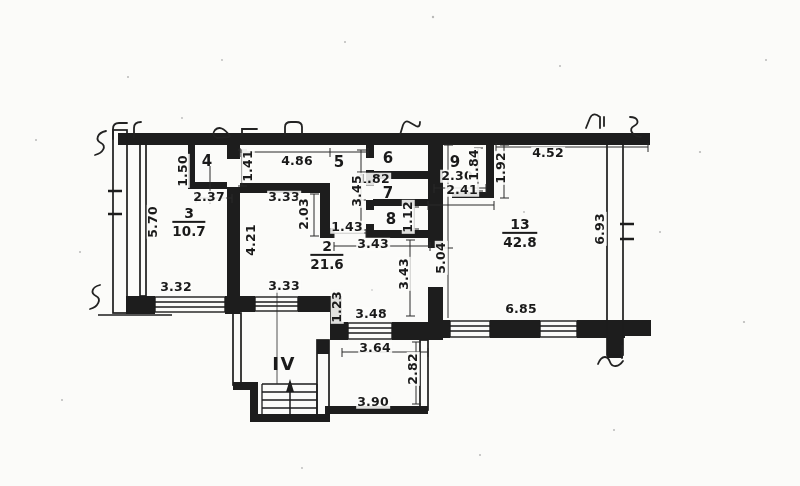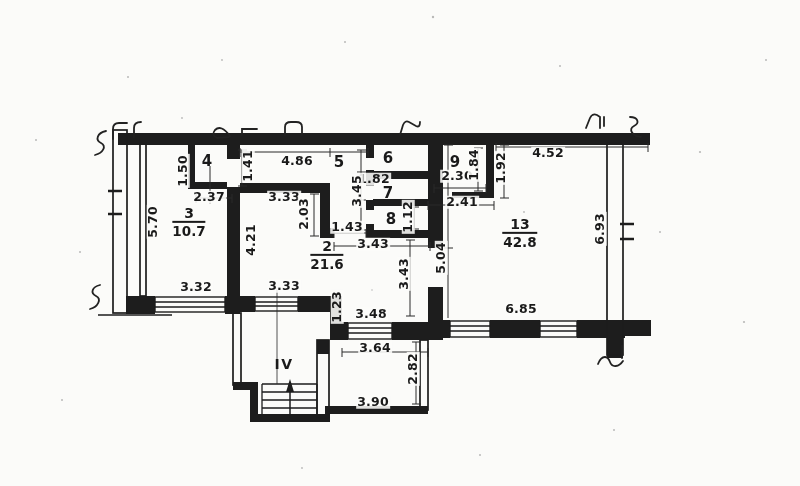--- a/index.html
+++ b/index.html
@@ -10,21 +10,21 @@
        font:700 12.5px "DejaVu Sans",sans-serif;color:#1a1a1a;
        background:rgba(252,252,249,.88);padding:0 1px;line-height:1;
        white-space:nowrap;letter-spacing:.2px;}
   .vlab{transform:translate(-50%,-50%) rotate(-90deg);}
   .room{font-size:15px;background:transparent;padding:0;}
   .frac{position:absolute;transform:translate(-50%,-50%);text-align:center;color:#1a1a1a;
         font-family:"DejaVu Sans",sans-serif;background:transparent;}
   .frac .num{display:block;font:700 14px "DejaVu Sans",sans-serif;line-height:1.1;
              border-bottom:2px solid #1a1a1a;padding:0 8px;}
   .frac .area{display:block;font:700 13.5px "DejaVu Sans",sans-serif;line-height:1.25;}
-  .stair-lab{font-size:14px;letter-spacing:1.5px;background:transparent;}
+  .stair-lab{font-size:18px;letter-spacing:1.5px;background:transparent;}
 </style>
 </head>
 <body>
 
 <div id="canvas">
 
 <svg width="800" height="486" viewBox="0 0 800 486">
   <g stroke="none" fill="#1d1d1d">
 
     <rect x="118" y="133" width="532" height="12"></rect>
@@ -169,23 +169,23 @@
   </g>
 </svg>
 
 <div class="lab" style="left:297px;top:161px">4.86</div>
 <div class="lab" style="left:209px;top:197px">2.37</div>
 <div class="lab" style="left:284px;top:197px">3.33</div>
 <div class="lab" style="left:374px;top:179px">1.82</div>
 <div class="lab" style="left:347px;top:227px">1.43</div>
 <div class="lab" style="left:373px;top:244px">3.43</div>
 <div class="lab" style="left:457px;top:176px">2.30</div>
-<div class="lab" style="left:462px;top:202px">2.41</div>
+<div class="lab" style="left:462px;top:190px">2.41</div>
 <div class="lab" style="left:548px;top:153px">4.52</div>
-<div class="lab" style="left:196px;top:287px">3.32</div>
+<div class="lab" style="left:176px;top:287px">3.32</div>
 <div class="lab" style="left:284px;top:286px">3.33</div>
 <div class="lab" style="left:371px;top:314px">3.48</div>
 <div class="lab" style="left:375px;top:348px">3.64</div>
 <div class="lab" style="left:521px;top:309px">6.85</div>
 <div class="lab" style="left:373px;top:402px">3.90</div>
 
 <div class="lab vlab" style="left:183px;top:171px">1.50</div>
 <div class="lab vlab" style="left:248px;top:166px">1.41</div>
 <div class="lab vlab" style="left:153px;top:222px">5.70</div>
 <div class="lab vlab" style="left:304px;top:214px">2.03</div>

